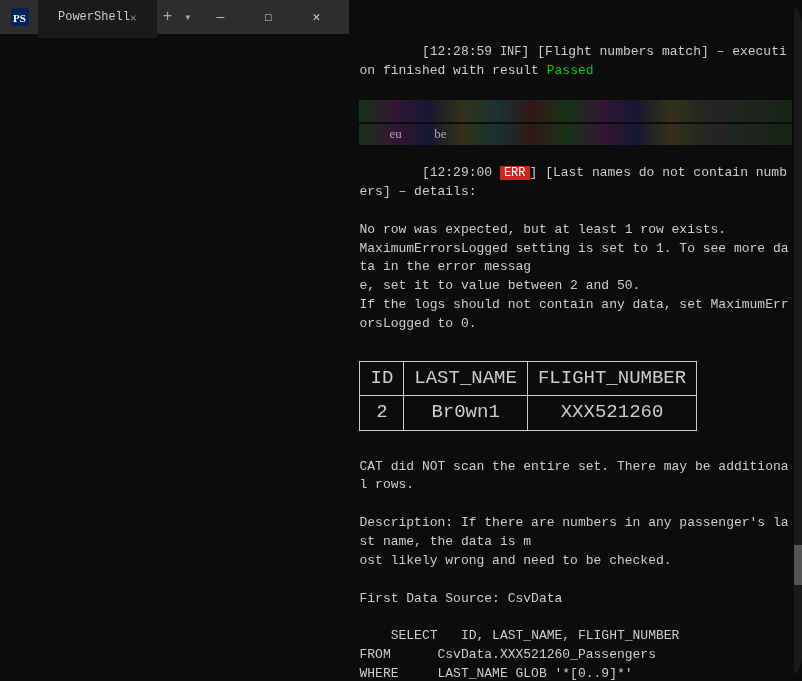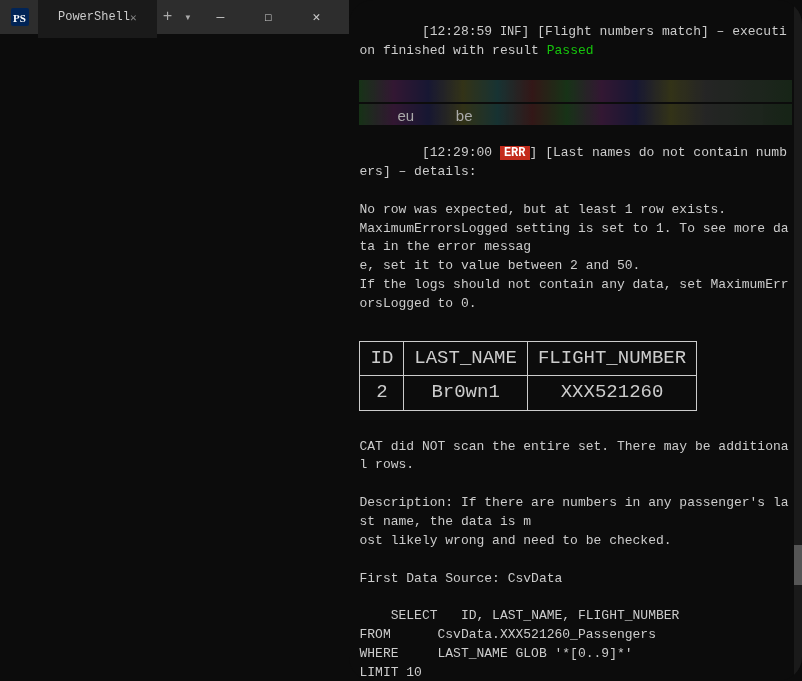--- a/index.html
+++ b/index.html
@@ -88,41 +88,41 @@
       font-size: 13px;
       cursor: pointer;
     }
 
     .terminal {
       flex: 1;
       background: #0c0c0c;
       color: #cccccc;
       font-size: 13px;
       line-height: 1.45;
-      padding: 0 0;
+      padding: 20px 0;
       overflow: hidden;
       position: relative;
       border-radius: 24px;
     }
 
     .terminal-content {
       padding: 4px 10px;
     }
 
     .line {
       white-space: pre-wrap;
       word-break: break-all;
     }
     .color-white { color: #cccccc; }
 
     .err-badge {
       background: #c42b1c;
       color: #ffffff;
       padding: 0 4px;
-      font-weight: bold;
+      font-weight: normal;
       font-size: 12px;
     }
 
     .passed-badge {
       color: #16c60c;
     }
 
     
     .noise-row {
       background: linear-gradient(90deg,
@@ -207,21 +207,21 @@
       <div class="line">
         <span class="color-white">[12:28:59 </span><span class="inf-badge">INF</span><span class="color-white">] [Flight numbers match] – execution finished with result</span><span class="passed-badge"> Passed</span>
       </div>
 
       
       <div class="noise-row"></div>
 
       
       <div style="position:relative; height:22px; overflow:hidden;">
         <div class="noise-row" style="position:absolute; top:0; left:0; right:0;"></div>
-        <div style="position:absolute; top:2px; left:38px; color:#aaa; font-size:15px; font-family:Liberation Sans, sans-serif;">eu&nbsp;&nbsp;&nbsp;&nbsp;&nbsp;&nbsp;&nbsp;&nbsp;&nbsp;&nbsp;be</div>
+        <div style="position:absolute; top:2px; left:30px; color:#aaa; font-size:13px; font-family:Liberation Serif, serif;">eu&nbsp;&nbsp;&nbsp;&nbsp;&nbsp;&nbsp;&nbsp;&nbsp;&nbsp;&nbsp;be</div>
       </div>
 
       
       <div class="line">
         <span class="color-white">[12:29:00 </span><span class="err-badge">ERR</span><span class="color-white">] [Last names do not contain numbers] – details:</span>
       </div>
 
       <div class="line">No row was expected, but at least 1 row exists.</div>
       <div class="line">MaximumErrorsLogged setting is set to 1. To see more data in the error messag</div>
       <div class="line">e, set it to value between 2 and 50.</div>

